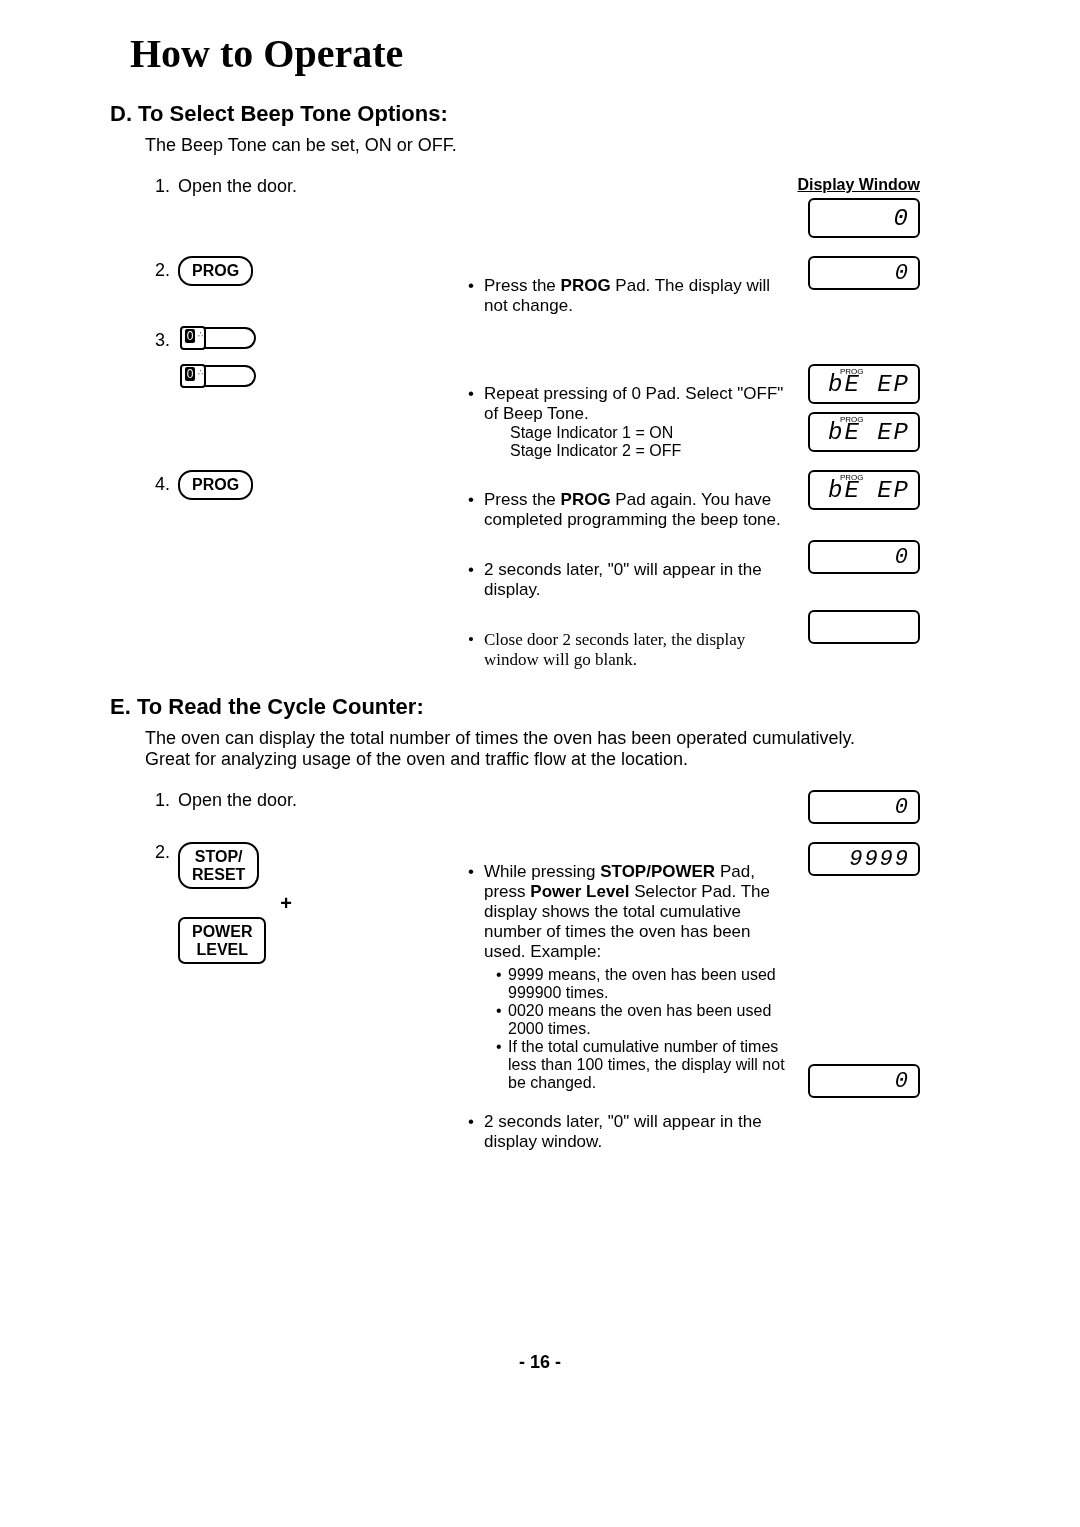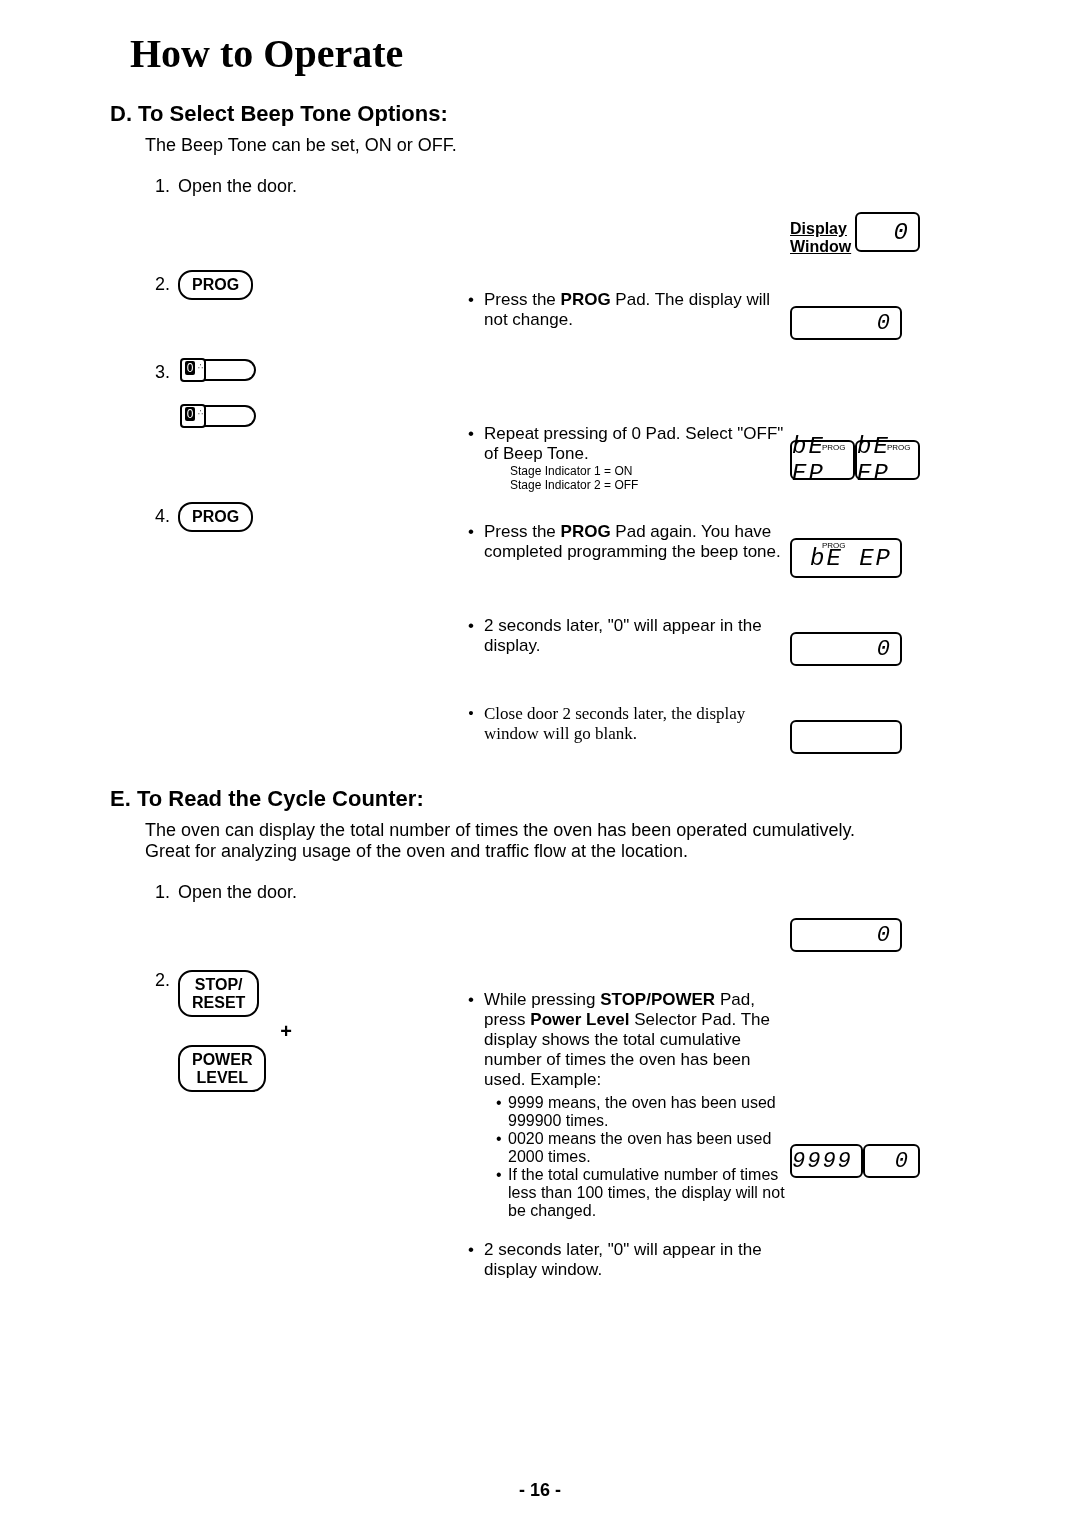--- a/index.html
+++ b/index.html
@@ -97,28 +97,27 @@
     border-left:none;
     background:#fff;
   }
   .mid {
     width: 330px;
     font-size: 17px;
   }
   .mid ul { margin:0; padding-left: 14px; }
   .mid li { list-style: none; position:relative; padding-left:10px;margin-top:20px; }
   .mid li::before { content:"•"; position:absolute; left:-6px; }
-  .sub { margin-left: 50px; font-size:12px; }
+  .sub { margin-left: 50px; font-size:16px; }
   .handwrite { font-family: "Comic Sans MS", cursive; font-size:17px; }
   .right {
     width: 130px;
     display:flex;
-    flex-direction:row;
+    flex-direction:column;
     align-items:flex-end;
-    margin-top:36px;
   }
   .disp-head {
     font-weight:bold;
     text-decoration: underline;
     font-size:16px;
     margin-bottom:4px;
   }
   .display-box {
     border: 2px solid #000;
     border-radius: 6px;
@@ -302,21 +301,21 @@
   </div>
 </div>
 
 <div class="row">
   <div class="left" style="align-items:flex-start;">
     <span class="num">2.</span>
     <div>
       <div class="pad" style="white-space:pre-line;">STOP/
 RESET</div>
       <div class="plus">+</div>
-      <div class="pad" style="white-space:pre-line;">POWER
+      <div class="pad" style="white-space:pre-line;border-radius:7px;">POWER
 LEVEL</div>
     </div>
   </div>
   <div class="mid">
     <ul>
         <li>While pressing <b>STOP/POWER</b> Pad, press <b>Power Level</b> Selector Pad. The display shows the total cumulative number of times the oven has been used. Example:</li>
       </ul>
     <div class="bullets2">
       <div>9999 means, the oven has been used 999900 times.</div>
       <div>0020 means the oven has been used 2000 times.</div>

